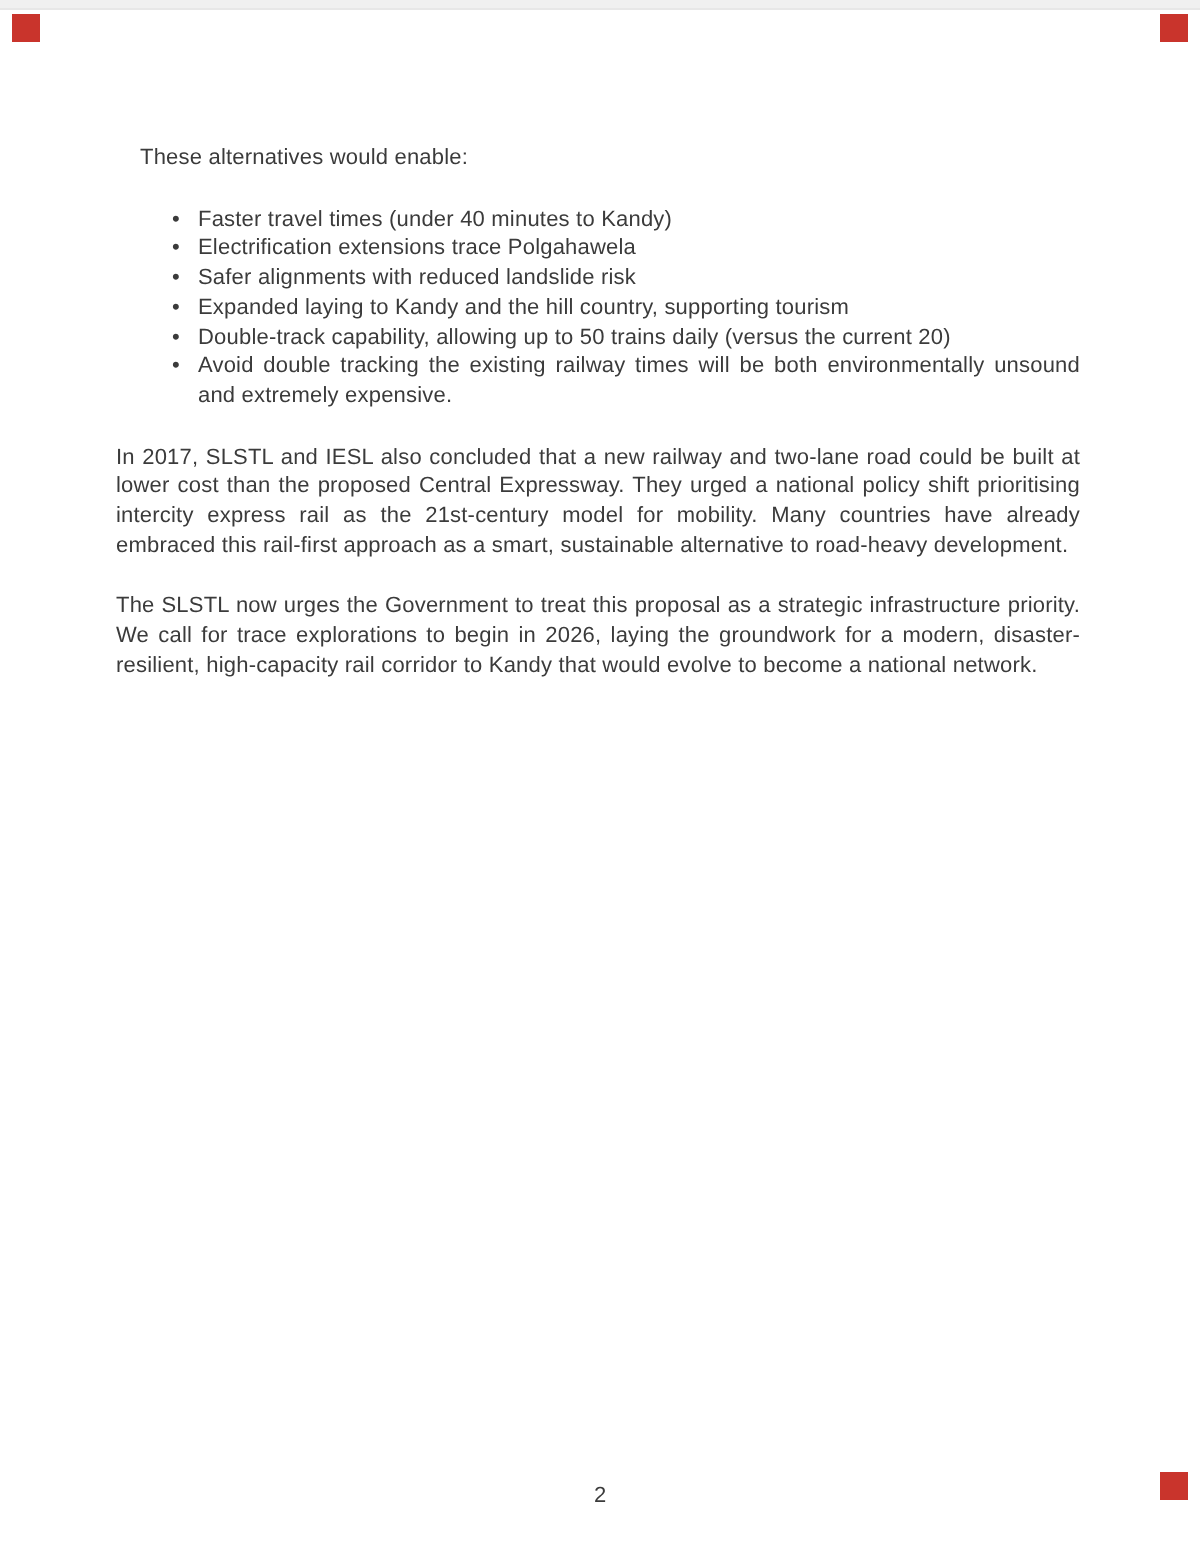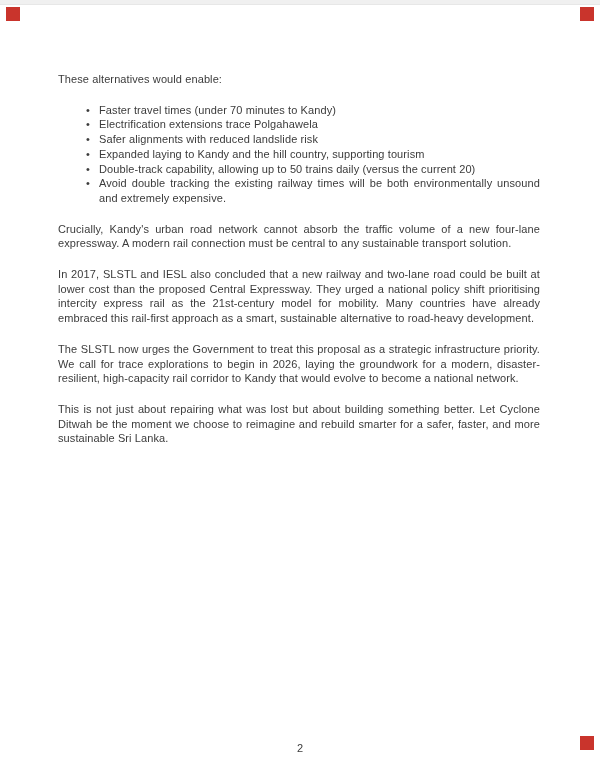--- a/index.html
+++ b/index.html
@@ -34,21 +34,21 @@
   .doc-content {
     position: absolute;
     left: 58px;
     top: 72px;
     width: 482px;
     font-size: 11px;
     line-height: 14.7px;
     letter-spacing: 0.1px;
   }
   .intro-line {
-    margin: 0 0 16px 0;
+    margin: 0 0 16px 12px;
   }
   ul.bullet-list {
     list-style: none;
     margin: 0;
     padding: 0;
   }
   ul.bullet-list li {
     display: flex;
     align-items: flex-start;
     margin: 0;
@@ -85,21 +85,21 @@
 <div class="corner-marker marker-tr"></div>
 <div class="corner-marker marker-br"></div>
 
 <div class="doc-content">
 
   <div class="intro-line">These alternatives would enable:</div>
 
   <ul class="bullet-list">
     <li>
       <span class="bullet-dot">•</span>
-      <span class="bullet-text">Faster travel times (under 70 minutes to Kandy)</span>
+      <span class="bullet-text">Faster travel times (under 40 minutes to Kandy)</span>
     </li>
     <li>
       <span class="bullet-dot">•</span>
       <span class="bullet-text">Electrification extensions trace Polgahawela</span>
     </li>
     <li>
       <span class="bullet-dot">•</span>
       <span class="bullet-text">Safer alignments with reduced landslide risk</span>
     </li>
     <li>
@@ -109,23 +109,21 @@
     <li>
       <span class="bullet-dot">•</span>
       <span class="bullet-text">Double-track capability, allowing up to 50 trains daily (versus the current 20)</span>
     </li>
     <li>
       <span class="bullet-dot">•</span>
       <span class="bullet-text">Avoid double tracking the existing railway times will be both environmentally unsound and extremely expensive.</span>
     </li>
   </ul>
 
-  <p class="body-paragraph">Crucially, Kandy's urban road network cannot absorb the traffic volume of a new four-lane expressway. A modern rail connection must be central to any sustainable transport solution.</p>
 
   <p class="body-paragraph">In 2017, SLSTL and IESL also concluded that a new railway and two-lane road could be built at lower cost than the proposed Central Expressway. They urged a national policy shift prioritising intercity express rail as the 21st-century model for mobility. Many countries have already embraced this rail-first approach as a smart, sustainable alternative to road-heavy development.</p>
 
   <p class="body-paragraph">The SLSTL now urges the Government to treat this proposal as a strategic infrastructure priority. We call for trace explorations to begin in 2026, laying the groundwork for a modern, disaster-resilient, high-capacity rail corridor to Kandy that would evolve to become a national network.</p>
 
-  <p class="body-paragraph">This is not just about repairing what was lost but about building something better. Let Cyclone Ditwah be the moment we choose to reimagine and rebuild smarter for a safer, faster, and more sustainable Sri Lanka.</p>
 
 </div>
 
 <div class="page-footer">2</div>
 
 </body></html>

